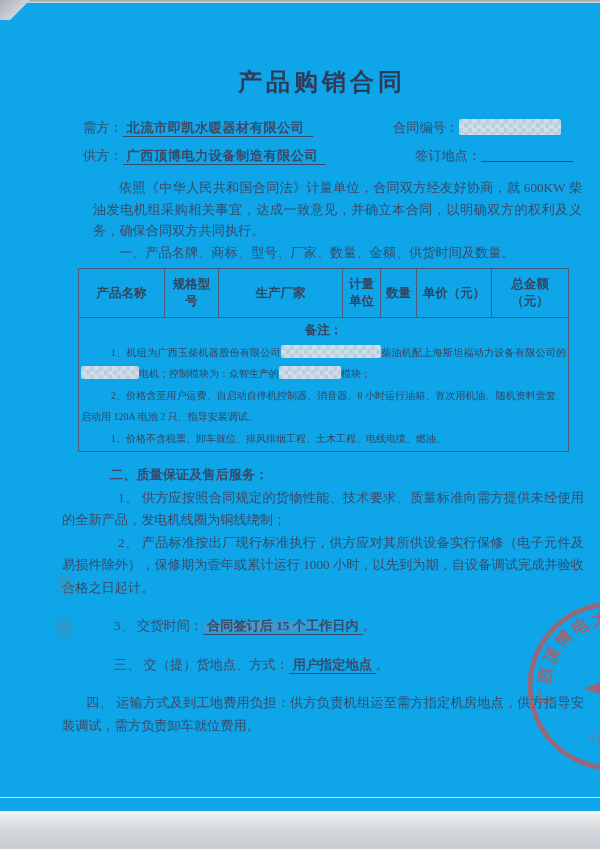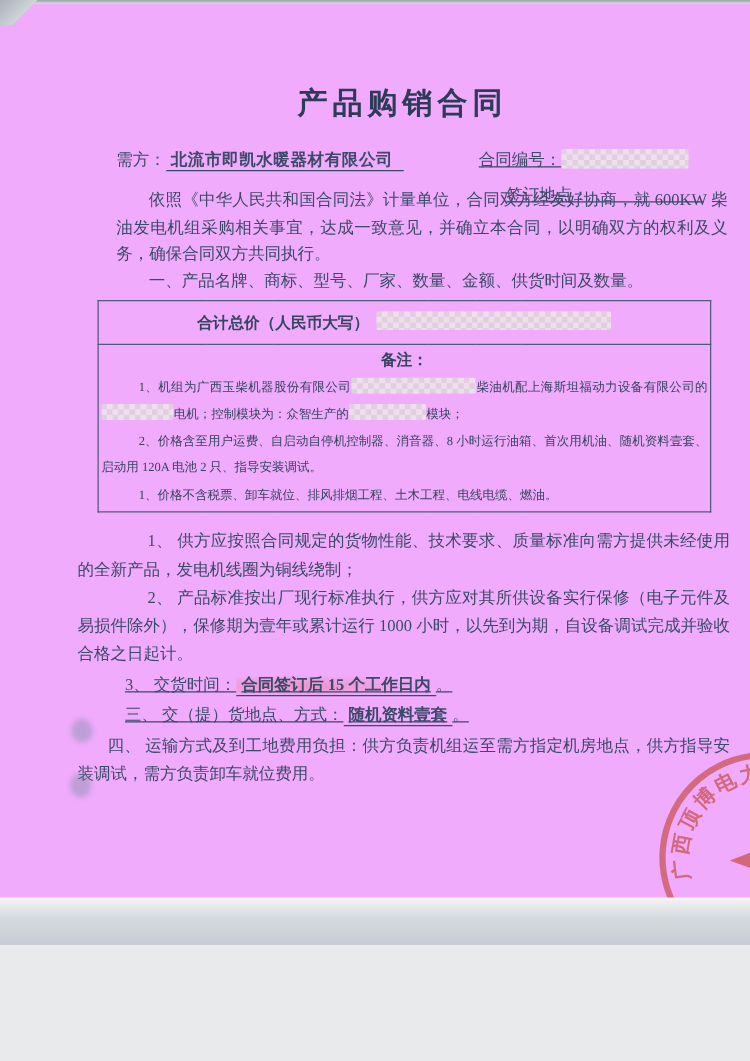--- a/index.html
+++ b/index.html
@@ -1,44 +1,44 @@
 <!DOCTYPE html>
 <html><head>
 <meta charset="utf-8">
 <style>
   html,body{margin:0;padding:0;background:#e9eaec;}
   .page{
     position:relative;
-    width:600px;height:756px;
+    width:600px;height:849px;
     margin:0 auto;
-    background:#f0abfc;
+    background:#0ea5e9;
     overflow:hidden;
     font-family:"Liberation Serif","DejaVu Serif",serif;
     color:#3b4a68;
     box-sizing:border-box;
   }
   .scan-top-edge{position:absolute;top:0;left:0;width:100%;height:3px;
     background:linear-gradient(#9aa1aa,#d9dde1);}
   .corner-fold{position:absolute;top:0;left:0;width:46px;height:20px;
     background:linear-gradient(135deg,#aab1ba 0%,#cfd4d9 45%,transparent 46%);}
   .crease{position:absolute;top:797px;left:0;width:100%;height:1px;background:#dadde0;}
   .scan-bottom{position:absolute;bottom:0;left:0;width:100%;height:38px;
     background:linear-gradient(#f3f4f5 0%,#d5d9dd 45%,#c6ccd2 100%);}
   .doc{position:relative;padding:0 18px 0 62px;box-sizing:border-box;}
 
   .title{
     margin:66px 0 0 0;
     text-align:center;
     font-size:24px;font-weight:700;letter-spacing:4px;color:#2d3b58;
   }
 
-  .parties{position:relative;margin:16px 0 0 31px;font-size:13.2px;line-height:28px;}
+  .parties{position:relative;margin:16px 0 0 21px;font-size:13.2px;line-height:28px;}
   .party-line{white-space:nowrap;}
   .uline{border-bottom:1.2px solid #3b4a68;padding:0 8px 1px 4px;font-weight:600;letter-spacing:.5px;}
-  .col-right{position:absolute;left:290px;top:0;text-decoration:underline;}
+  .col-right{position:absolute;left:310px;top:0;}
   .col-right .indent{padding-left:22px;text-align:center;}
   .blank-line{display:inline-block;width:92px;border-bottom:1.2px solid #55648233;
     border-bottom-color:#3b4a68;height:14px;vertical-align:-2px;}
 
   .preamble{margin:7px 0 0 31px;width:489px;font-size:13.2px;line-height:21.6px;
     text-align:justify;text-indent:26px;}
   .sec1-heading{margin:0 0 0 31px;font-size:13.2px;line-height:21.6px;text-indent:26px;}
 
   table.goods{border-collapse:collapse;table-layout:fixed;width:490px;margin:5px 0 0 16px;}
   table.goods td,table.goods th{border:1.5px solid #4d5c78;font-size:12.5px;
@@ -57,21 +57,21 @@
   .redact-contract{width:102px;height:16px;vertical-align:-3px;}
   .redact-price{width:64px;height:13px;}
   .redact-total{width:188px;height:15px;margin-left:6px;}
   .redact-r1a{width:100px;height:13px;}
   .redact-r1b{width:58px;height:13px;}
   .redact-r1c{width:62px;height:13px;}
 
   .terms{margin:12px 0 0 0;font-size:13.2px;line-height:22.5px;width:522px;}
   .t-heading{font-weight:700;margin:0 0 0 48px;}
   .t-item{margin:0;text-indent:56px;text-align:justify;}
-  .t-line{margin:2px;text-indent:36px;text-decoration:underline;}
+  .t-line{margin:16px;text-indent:36px;}
   .t-par4{margin:0;text-indent:24px;text-align:justify;}
   .uval{border-bottom:1.2px solid #3b4a68;padding:0 4px 1px 4px;font-weight:600;}
   .smudge{background:radial-gradient(ellipse at 30% 55%,rgba(226,112,108,.38),rgba(226,112,108,0) 72%);}
 
   .teal-blob{position:absolute;width:17px;height:19px;border-radius:50%;
     background:rgba(96,134,146,.34);filter:blur(2px);}
   .blob-1{left:57px;top:575px;}
   .blob-2{left:56px;top:619px;}
 
   .stamp{position:absolute;left:524px;top:598px;width:176px;height:176px;
@@ -86,20 +86,23 @@
 
   <div class="doc">
 
     <h1 class="title">产品购销合同</h1>
 
     <div class="parties">
       <div class="col-left">
         <div class="party-line">
           <span>需方：</span><span class="uline">北流市即凯水暖器材有限公司</span>
         </div>
+        <div class="party-line">
+          <span>供方：</span><span class="uline">广西顶博电力设备制造有限公司</span>
+        </div>
       </div>
       <div class="col-right">
         <div class="party-line">
           <span>合同编号：</span><span class="redact redact-contract"></span>
         </div>
         <div class="party-line indent">
           <span>签订地点：</span><span class="blank-line"></span>
         </div>
       </div>
     </div>
@@ -111,41 +114,46 @@
       <colgroup>
         <col style="width:86px">
           <col style="width:54px">
           <col style="width:124px">
         <col style="width:38px">
           <col style="width:36px">
           <col style="width:75px">
           <col style="width:77px">
       </colgroup>
       <tbody>
-      <tr>
-        <td class="total-cell" colspan="7">
-          <span>合计总价（人民币大写）</span><span class="redact redact-total"></span>
-        </td>
+          <tr>
+        <th class="hdr">产品名称</th>
+        <th class="hdr">规格型号</th>
+        <th class="hdr">生产厂家</th>
+        <th class="hdr">计量单位</th>
+        <th class="hdr">数量</th>
+        <th class="hdr">单价（元）</th>
+        <th class="hdr">总金额（元）</th>
       </tr>
       <tr>
         <td class="remarks-cell" colspan="7">
           <div class="rmk-label">备注：</div>
           <p class="rmk"><span>1、机组为广西玉柴机器股份有限公司</span><span class="redact redact-r1a"></span><span>柴油机配上海斯坦福动力设备有限公司的</span><span class="redact redact-r1b"></span><span>电机；控制模块为：众智生产的</span><span class="redact redact-r1c"></span><span>模块；</span></p>
           <p class="rmk">2、价格含至用户运费、自启动自停机控制器、消音器、8 小时运行油箱、首次用机油、随机资料壹套、启动用 120A 电池 2 只、指导安装调试。</p>
           <p class="rmk">1、价格不含税票、卸车就位、排风排烟工程、土木工程、电线电缆、燃油。</p>
         </td>
       </tr>
     </tbody>
       </table>
 
     <div class="terms">
+      <p class="t-heading">二、质量保证及售后服务：</p>
       <p class="t-item">1、 供方应按照合同规定的货物性能、技术要求、质量标准向需方提供未经使用的全新产品，发电机线圈为铜线绕制；</p>
       <p class="t-item">2、 产品标准按出厂现行标准执行，供方应对其所供设备实行保修（电子元件及易损件除外），保修期为壹年或累计运行 1000 小时，以先到为期，自设备调试完成并验收合格之日起计。</p>
       <p class="t-line"><span>3、 交货时间：</span><span class="uval smudge">合同签订后 15 个工作日内</span><span>。</span></p>
-      <p class="t-line"><span>三、 交（提）货地点、方式：</span><span class="uval">随机资料壹套</span><span>。</span></p>
+      <p class="t-line"><span>三、 交（提）货地点、方式：</span><span class="uval">用户指定地点</span><span>。</span></p>
       <p class="t-par4">四、 运输方式及到工地费用负担：供方负责机组运至需方指定机房地点，供方指导安装调试，需方负责卸车就位费用。</p>
     </div>
 
   </div>
 
   <div class="teal-blob blob-1"></div>
   <div class="teal-blob blob-2"></div>
 
   <svg class="stamp" viewBox="0 0 176 176" xmlns="http://www.w3.org/2000/svg">
     <circle cx="88" cy="88" r="82" fill="none" stroke="#c9524e" stroke-width="5" opacity="0.82"></circle>

